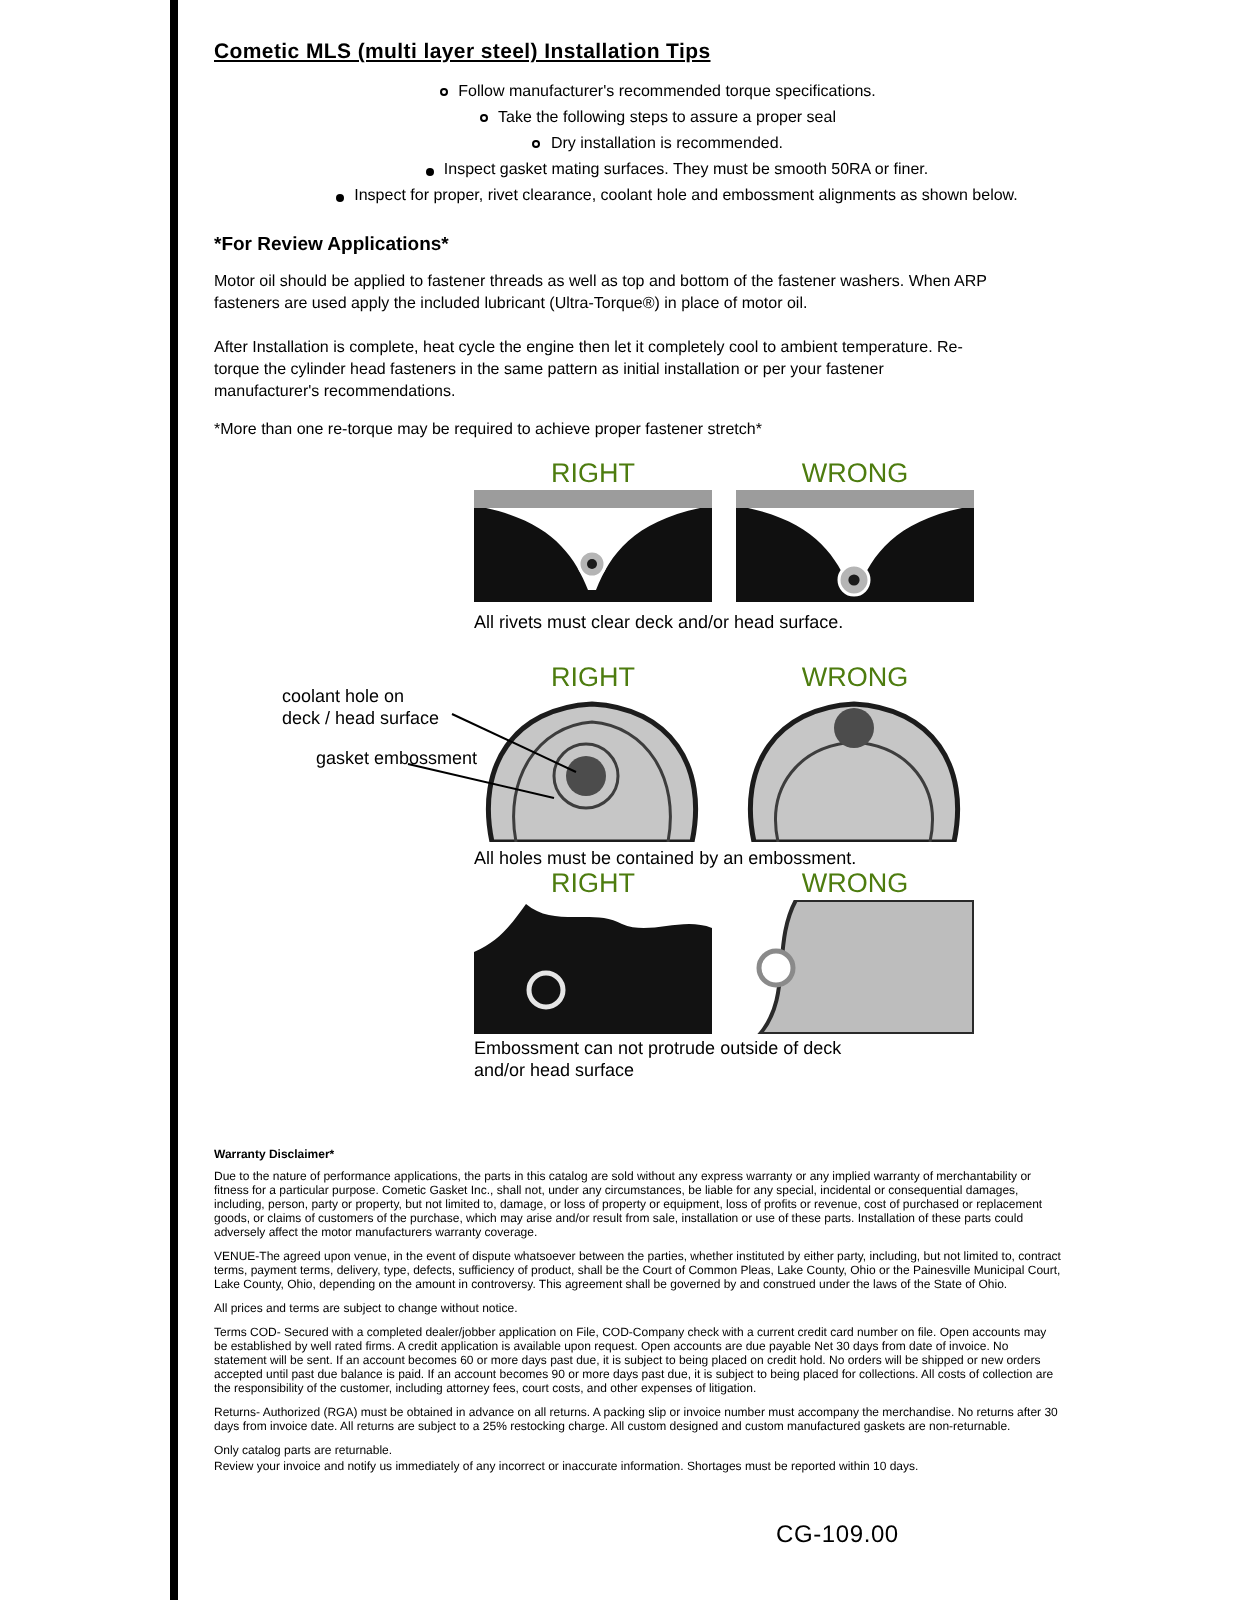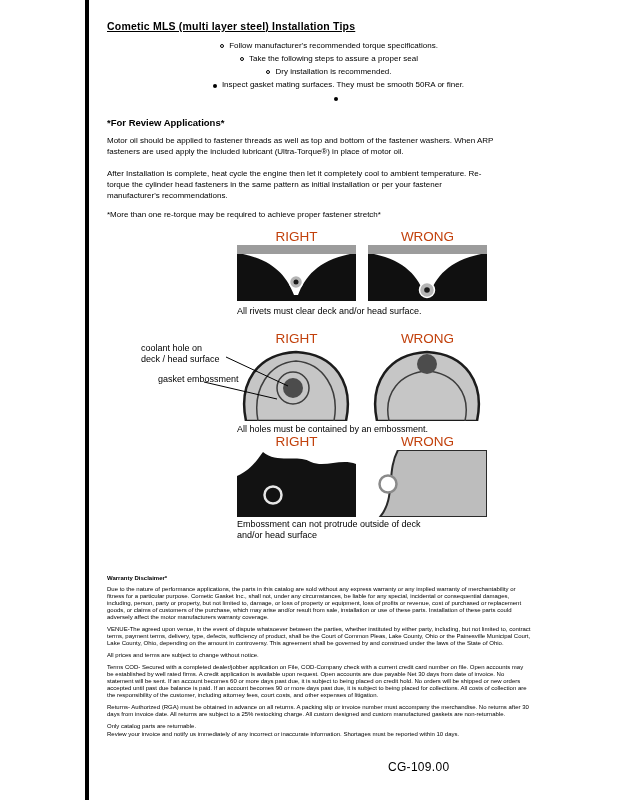--- a/index.html
+++ b/index.html
@@ -23,21 +23,21 @@
   .mk { flex:none; width:4px; height:4px; border:1px solid #000; border-radius:50%; margin:3px 5px 0 0; }
   .trow.sub { margin-left:19px; }
   .trow.sub .mk { background:#000; border:none; width:4px; height:4px; margin-top:3.5px; }
 
   .h2 { left:107px; top:117px; font-size:9.5px; font-weight:bold; }
   .para { font-size:8px; line-height:11px; }
   .p1 { left:107px; top:135px; width:400px; }
   .p2 { left:107px; top:168px; width:385px; }
   .note { left:107px; top:210px; font-size:8px; }
 
-  .fig-h { width:119px; text-align:center; font-size:13.5px; color:#c2410c; }
+  .fig-h { width:119px; text-align:center; font-size:13.5px; color:#4d7c0f; }
   .fig { width:119px; display:block; }
   .cap { font-size:9px; line-height:11px; white-space:pre-line; }
   .lbl { font-size:9px; line-height:10.5px; white-space:pre-line; }
 
   .disc { left:107px; top:575px; width:424px; font-size:6px; line-height:7px; }
   .disc .dh { font-size:6px; font-weight:bold; margin-bottom:4px; }
   .dpara { margin-bottom:5px; }
   .dpara.tight { margin-bottom:1px; }
 
   .footer { left:388px; top:760px; font-size:12px; letter-spacing:0.3px; }
@@ -61,20 +61,21 @@
   <div class="trow">
     <span class="mk"></span>
     <span class="b-text">Dry installation is recommended.</span>
   </div>
   <div class="trow sub">
     <span class="mk"></span>
     <span class="b-text">Inspect gasket mating surfaces.  They must be smooth 50RA or finer.</span>
   </div>
   <div class="trow sub">
     <span class="mk"></span>
+    <span class="b-text">Inspect for proper, rivet clearance, coolant hole and embossment alignments as shown below.</span>
   </div>
 </div>
 
 <div class="abs h2">*For Review Applications*</div>
 <div class="abs para p1">Motor oil should be applied to fastener threads as well as top and bottom of the fastener washers. When ARP fasteners are used apply the included lubricant (Ultra-Torque®) in place of motor oil.</div>
 <div class="abs para p2">After Installation is complete, heat cycle the engine then let it completely cool to ambient temperature. Re-torque the cylinder head fasteners in the same pattern as initial installation or per your fastener manufacturer's recommendations.</div>
 <div class="abs note">*More than one re-torque may be required to achieve proper fastener stretch*</div>
 
 <div class="abs fig-h" style="left:237px; top:229px;">RIGHT</div>
 <div class="abs fig-h" style="left:368px; top:229px;">WRONG</div>

